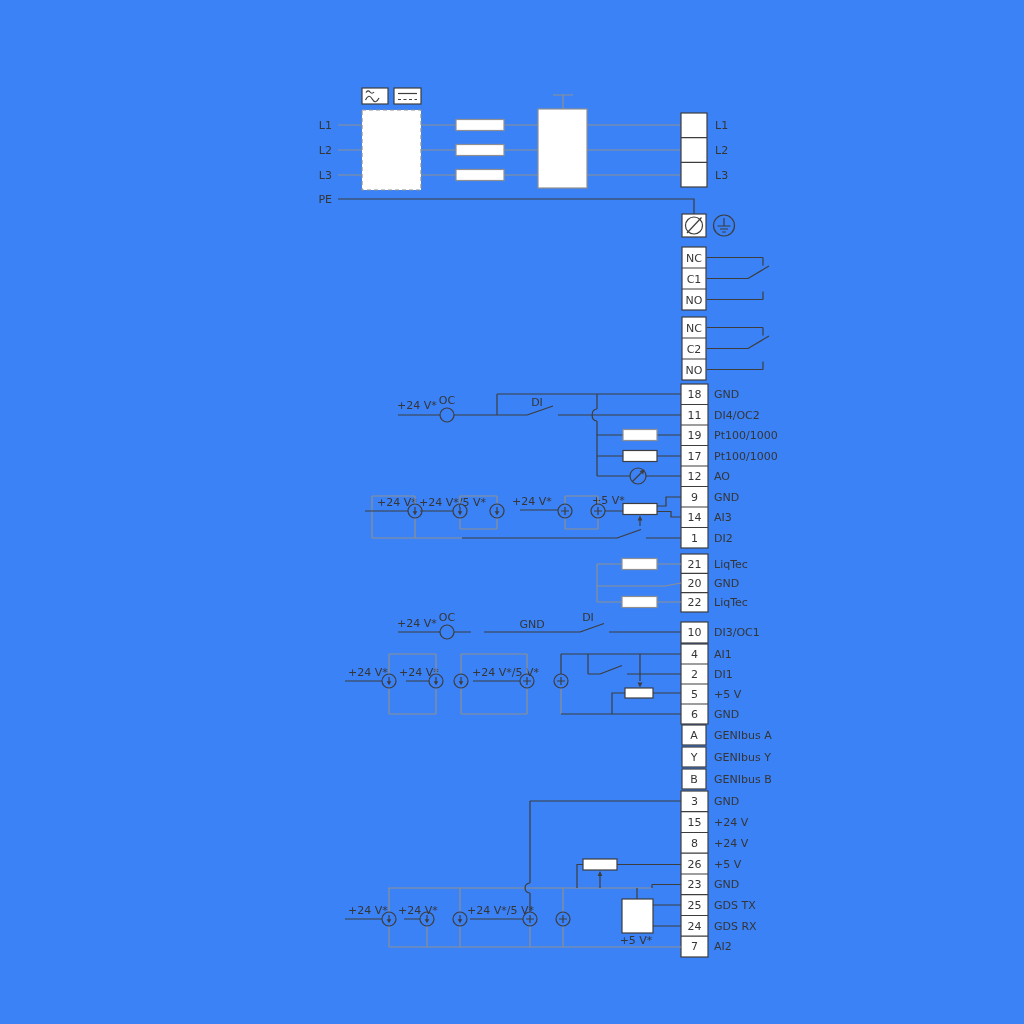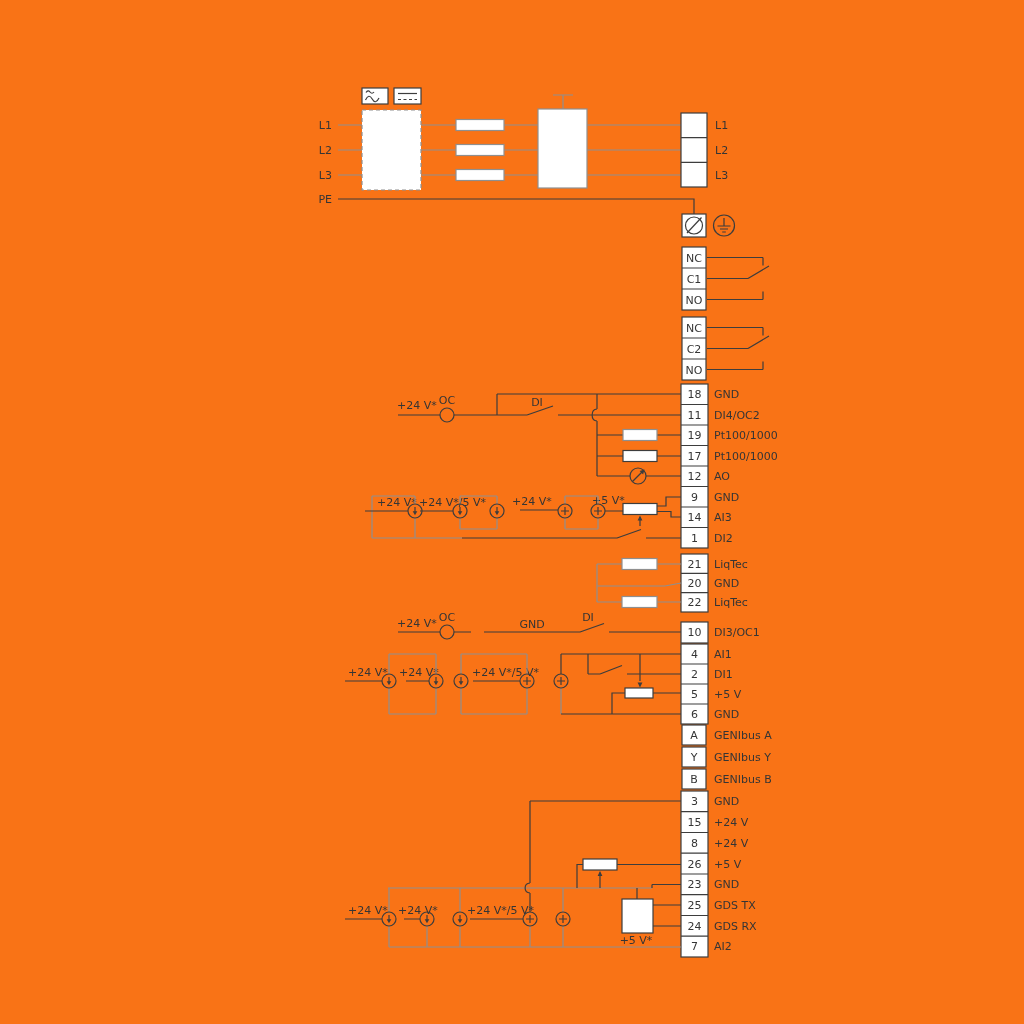--- a/index.html
+++ b/index.html
@@ -1,16 +1,16 @@
 <!DOCTYPE html>
 <html><head>
 <meta charset="utf-8">
 <style>
   html,body{margin:0;padding:0;background:#ffffff;}
-  .stage{width:1024px;height:1024px;background:#f97316;position:relative;font-family:"DejaVu Sans",sans-serif;}
+  .stage{width:1024px;height:1024px;background:#3b82f6;position:relative;font-family:"DejaVu Sans",sans-serif;}
   svg text{font-family:"DejaVu Sans","Liberation Sans",sans-serif;font-size:11px;fill:#353535;}
   .mid{text-anchor:middle;}
   .end{text-anchor:end;}
   .w{stroke:#8f8f8f;stroke-width:1.2;fill:none;}
   .k{stroke:#3d3d3d;stroke-width:1.2;fill:none;}
   .boxk{stroke:#3d3d3d;stroke-width:1.2;fill:#ffffff;}
   .boxw{stroke:#8f8f8f;stroke-width:1.2;fill:#ffffff;}
   .dash{stroke-dasharray:4 3;}
   .fillk{fill:#3d3d3d;stroke:none;}
 </style>

